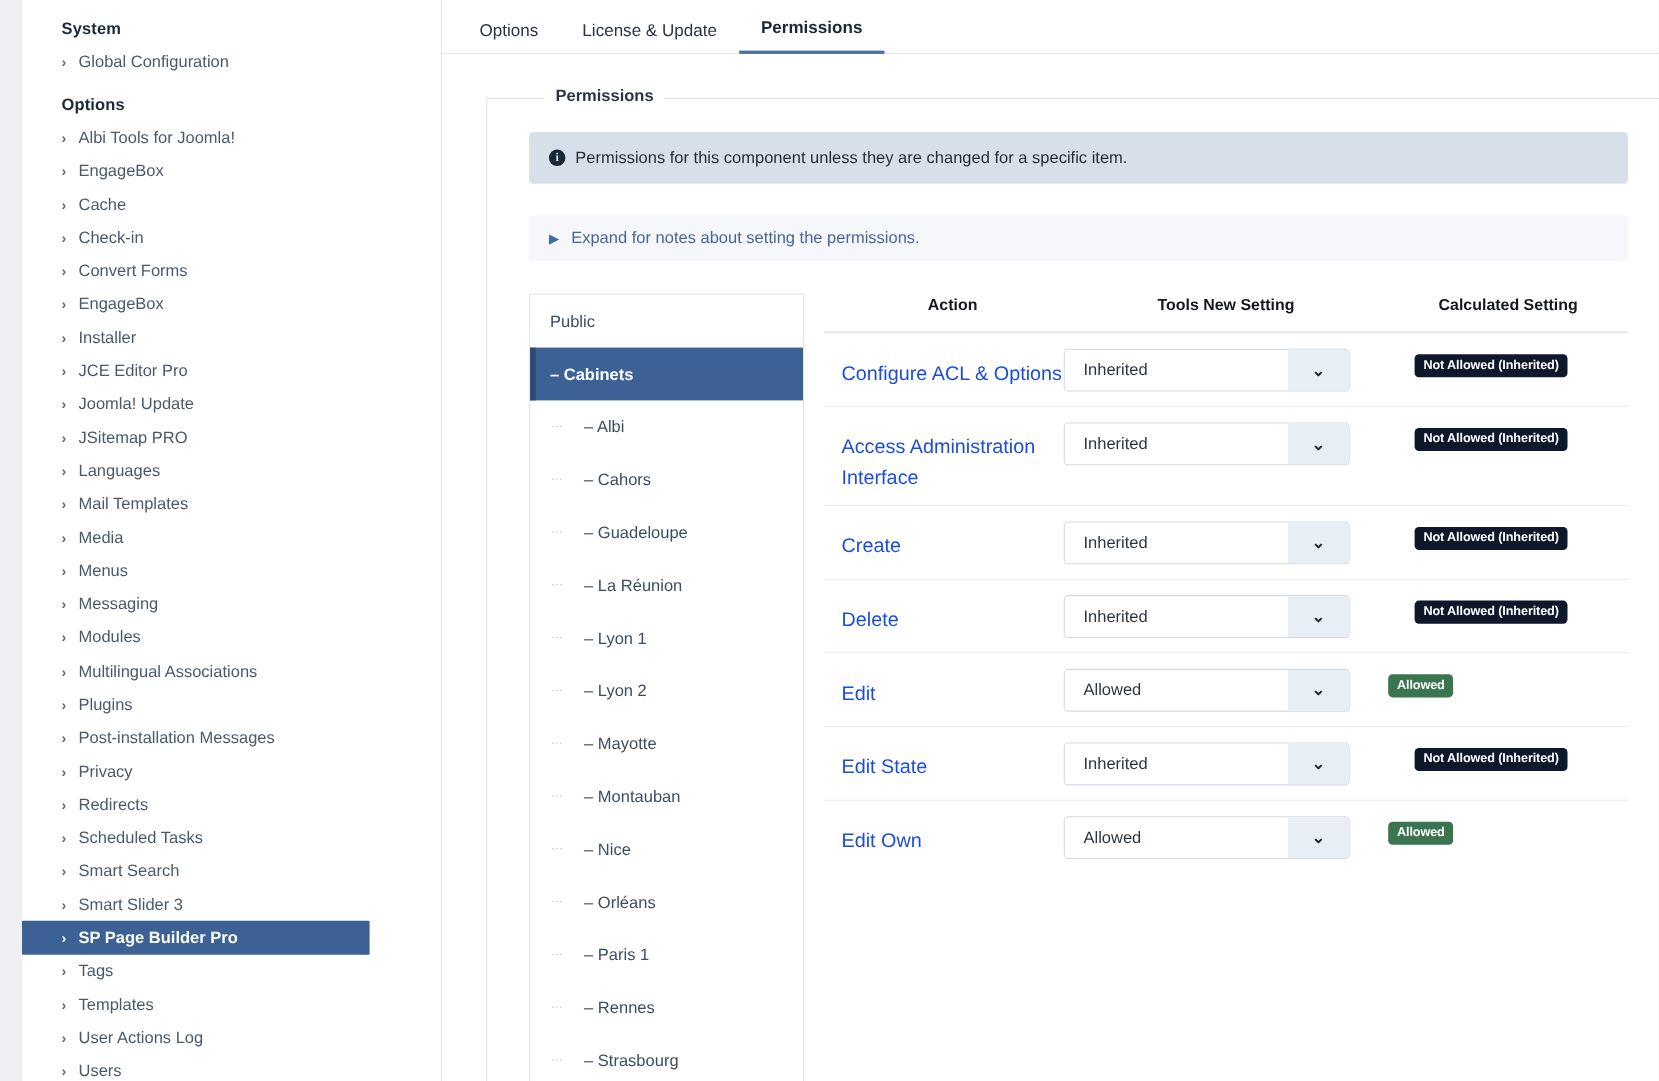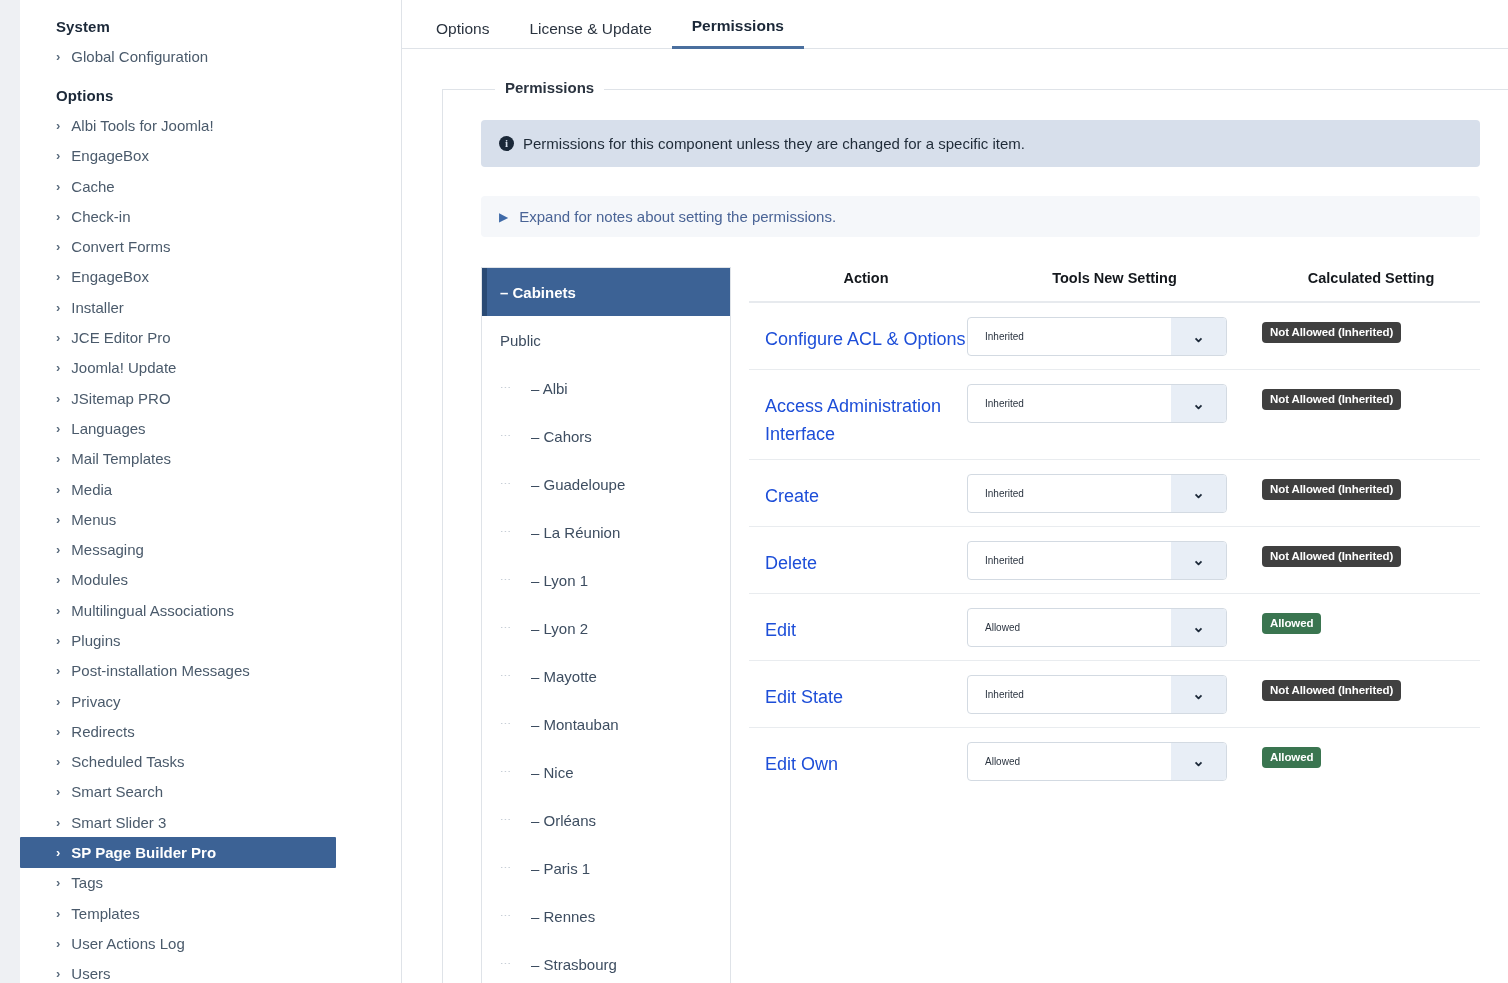--- a/index.html
+++ b/index.html
@@ -134,34 +134,34 @@
   .pt-row .c1 { flex: 0 0 218px; padding-left: 16px; padding-top: 8px; font-size: 18px; color: #1d4ed8; line-height: 1.58; }
   .pt-row .c2 { flex: 0 0 295px; }
   .pt-row .c3 { flex: 1 1 auto; padding-top: 5px; }
 
   .sel {
     width: 260px; height: 39px; border: 1px solid #d3dae2;
     border-radius: 4px; background: #ffffff;
     display: flex; align-items: center; cursor: pointer;
     overflow: hidden;
   }
-  .sel-val { flex: 1 1 auto; padding-left: 17px; font-size: 10px; color: #2b3440; }
+  .sel-val { flex: 1 1 auto; padding-left: 17px; font-size: 15px; color: #2b3440; }
   .sel-btn {
     flex: 0 0 55px; height: 100%; background: #e8eef6;
     display: flex; align-items: center; justify-content: center;
     color: #1b2838; font-size: 15px; font-weight: bold;
   }
 
   .badge {
     display: inline-block; border-radius: 4px;
     padding: 4px 8px 5px 8px; font-size: 11.5px;
     font-weight: bold; color: #ffffff; line-height: 1.05;
     white-space: nowrap; letter-spacing: -.1px;
   }
-  .badge.red { background: #404040; }
+  .badge.red { background: #0f172a; margin-left: 24px; }
   .badge.green { background: #3a7550; }
 </style>
 </head>
 <body>
 
 <div class="page">
 
   <div class="gutter"></div>
 
   <div class="sidebar">
@@ -311,25 +311,25 @@
           </div>
 
           <div class="notes-bar">
             <span class="ico-tri">▶</span>
             <span>Expand for notes about setting the permissions.</span>
           </div>
 
           <div class="perm-wrap">
 
             <div class="grouplist" id="group-list">
+                <div class="gl-item">
+                  <span class="gl-lbl">Public</span>
+                </div>
                 <div class="gl-item active">
                   <span class="gl-lbl">– Cabinets</span>
-                </div>
-                <div class="gl-item">
-                  <span class="gl-lbl">Public</span>
                 </div>
                 <div class="gl-item child">
                   <span class="gl-dots">⋮</span>
                   <span class="gl-lbl gl-child-pad">– Albi</span>
                 </div>
                 <div class="gl-item child">
                   <span class="gl-dots">⋮</span>
                   <span class="gl-lbl gl-child-pad">– Cahors</span>
                 </div>
                 <div class="gl-item child">

